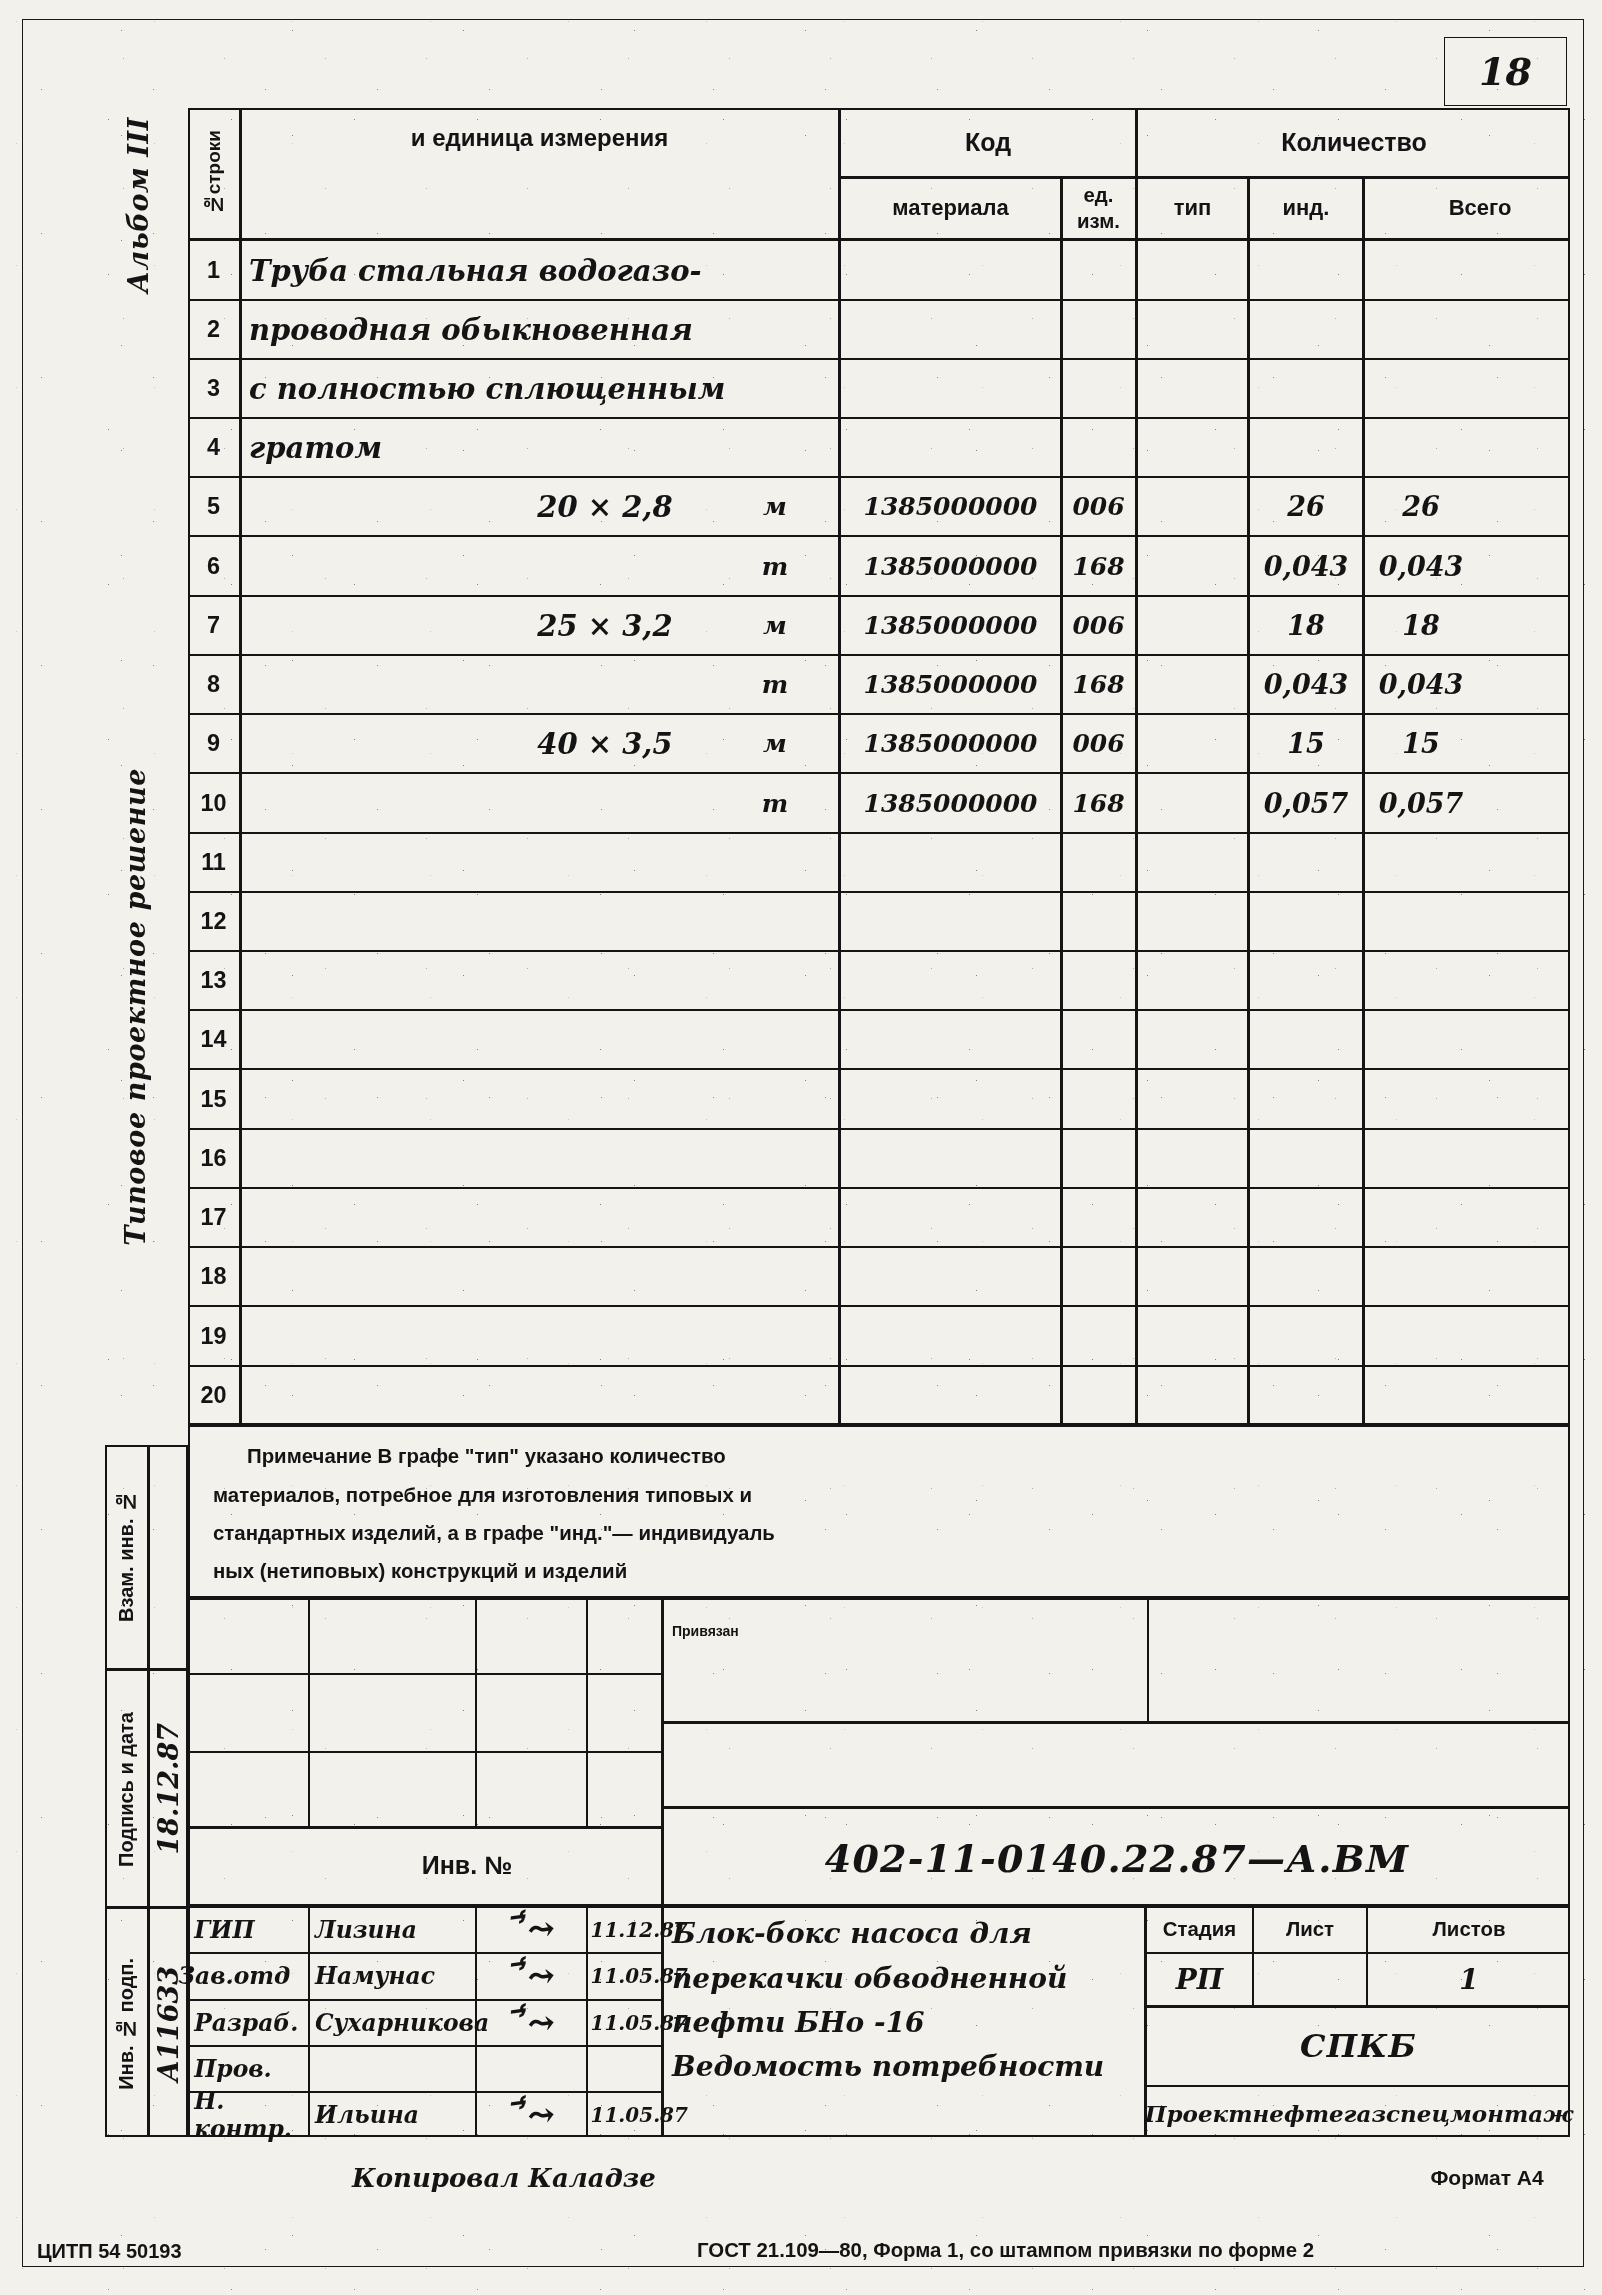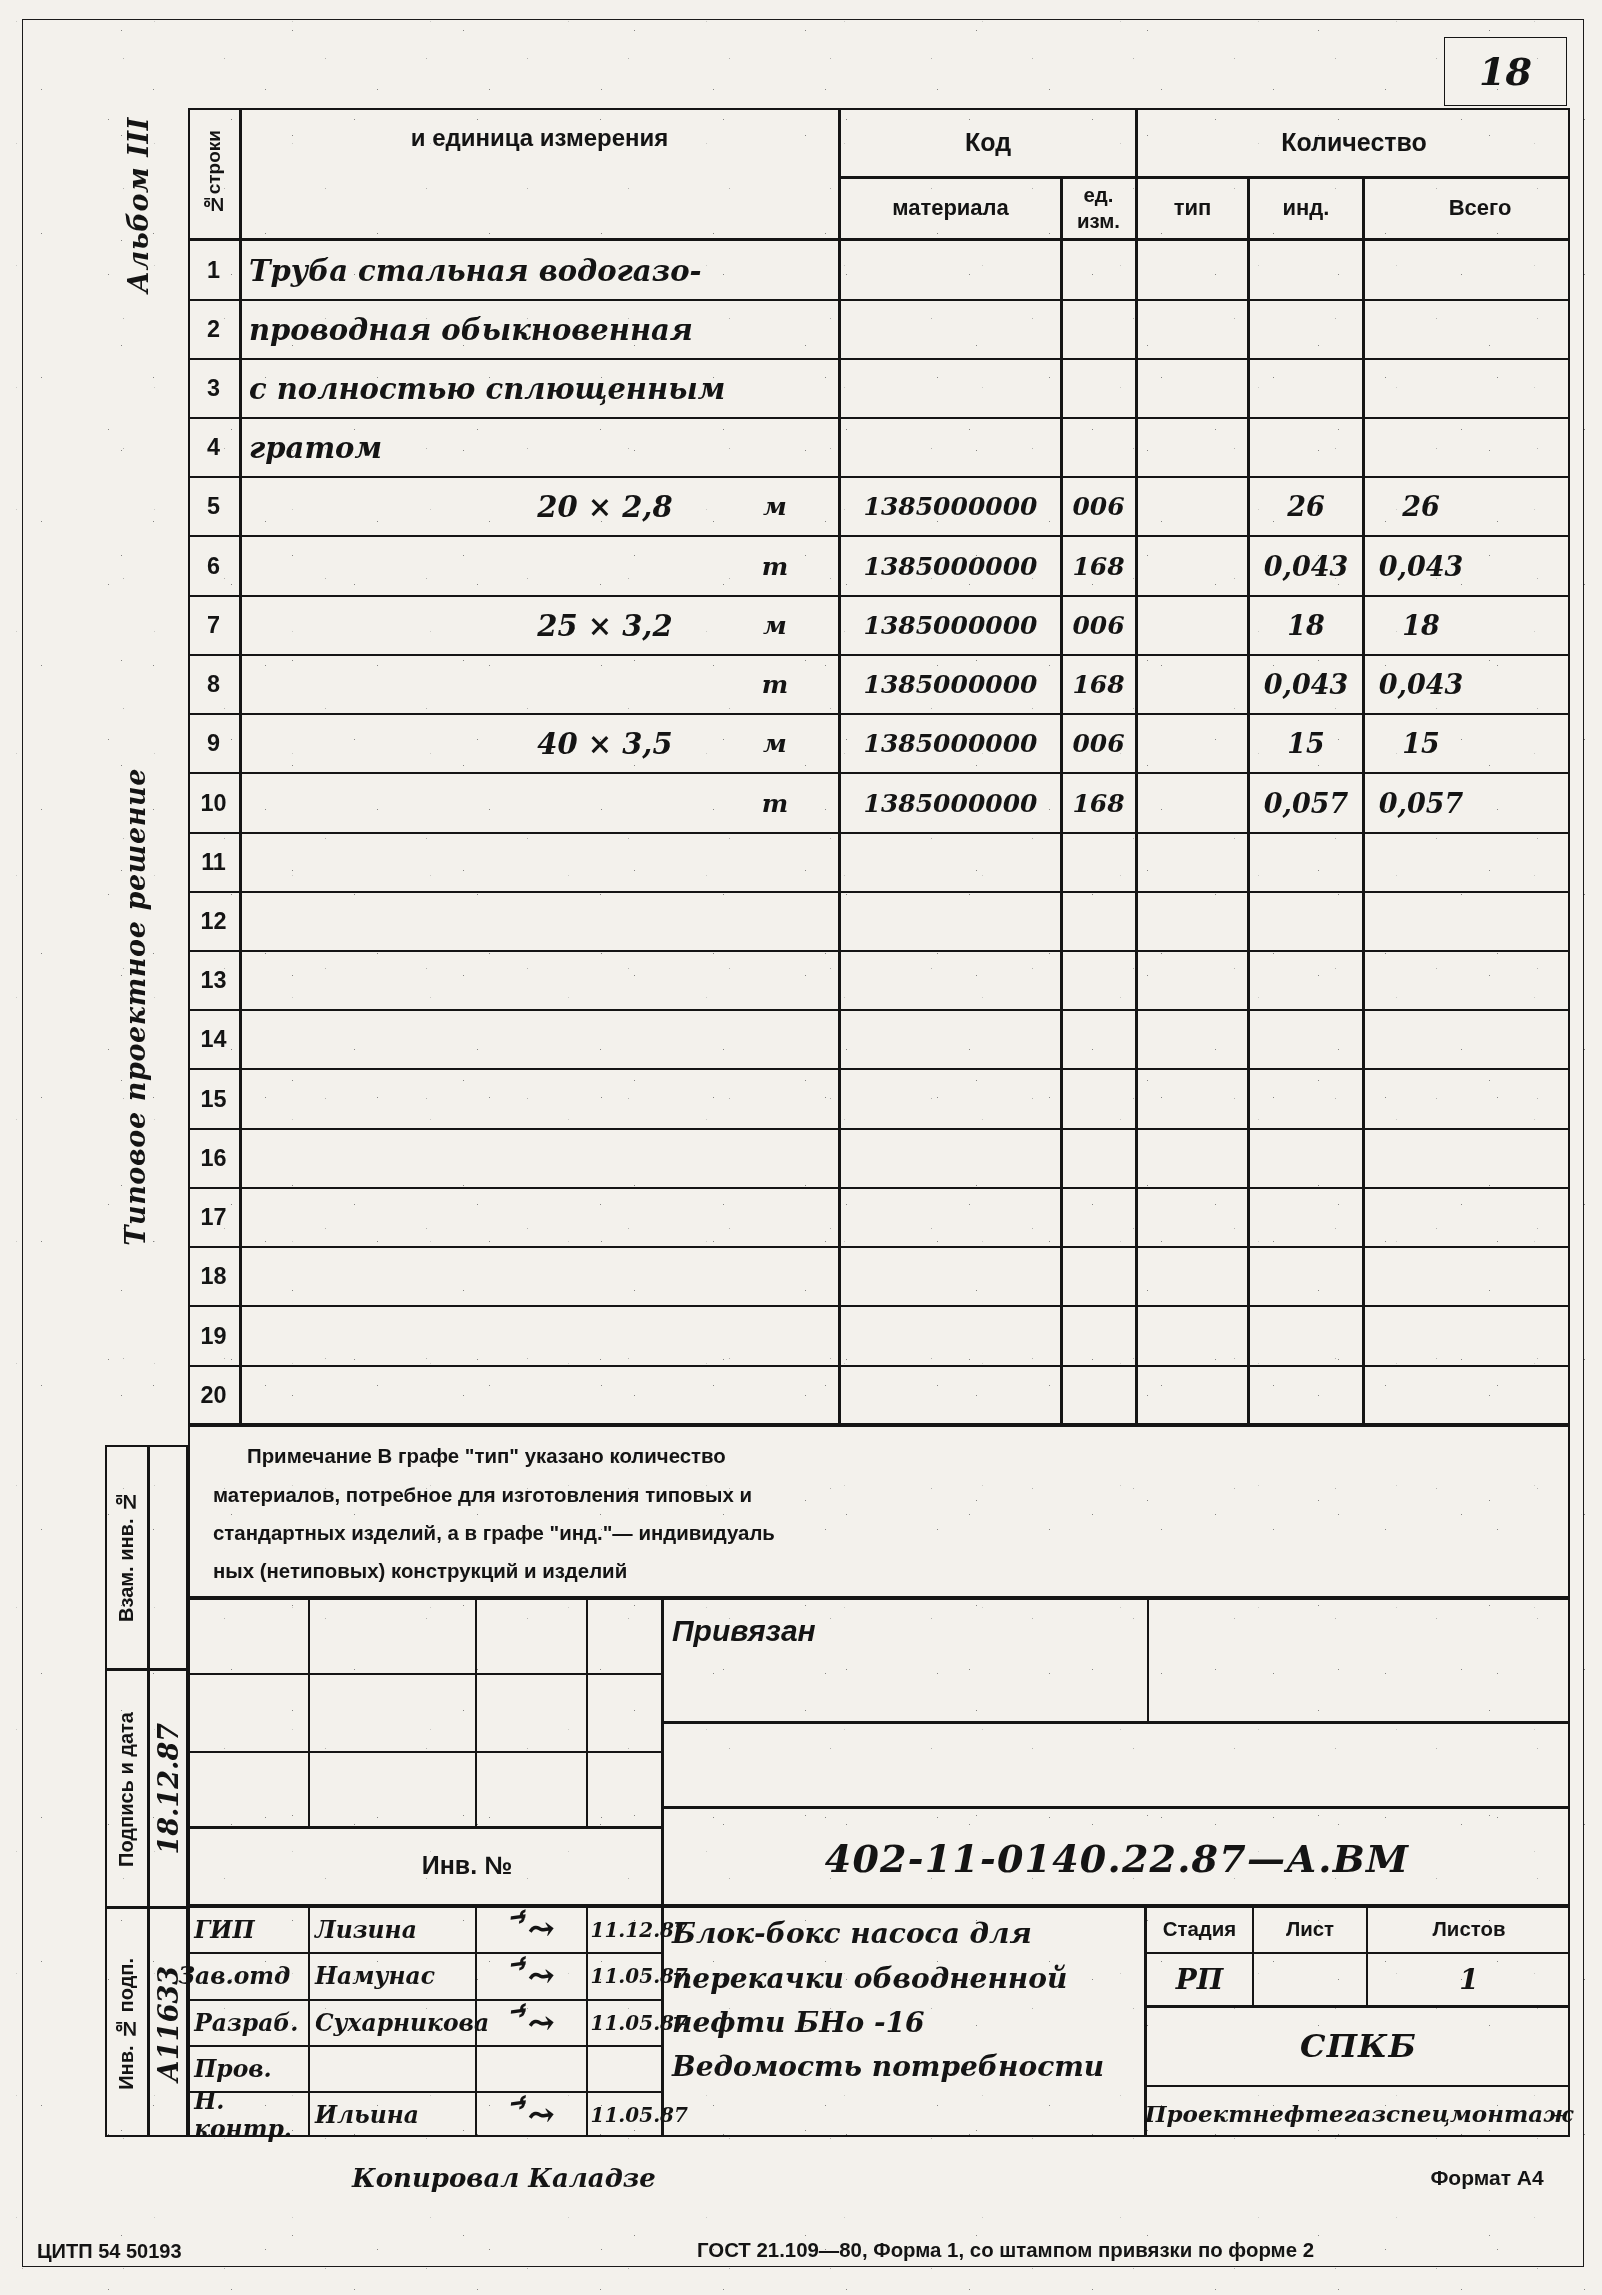--- a/index.html
+++ b/index.html
@@ -305,21 +305,21 @@
   <div class="vline" style="left:661px;top:1598px;width:3.1px;height:308px;"></div>
   <div class="hline" style="left:188px;top:1673px;width:473px;height:1.9px;"></div>
   <div class="hline" style="left:188px;top:1751px;width:473px;height:1.9px;"></div>
   <div class="hline" style="left:188px;top:1826px;width:473px;height:2.5px;"></div>
 
   <div class="hline" style="left:664px;top:1721px;width:906px;height:2.5px;"></div>
   <div class="hline" style="left:664px;top:1806px;width:906px;height:2.5px;"></div>
   <div class="vline" style="left:1147px;top:1598px;width:1.9px;height:123px;"></div>
 
   <div class="cell lft" style="left:672px;top:1601px;width:432px;height:59px;">
-    <span class="prt" style="font-size:30px;font-style:italic;">Привязан</span>
+    <span class="prt" style="font-size:14px;">Привязан</span>
   </div>
   <div class="cell lft" style="left:204px;top:1831px;width:308px;height:68px;justify-content:flex-end;">
     <span class="prt" style="font-size:25px;">Инв. №</span>
   </div>
   <div class="cell ctr" style="left:664px;top:1811px;width:906px;height:94px;">
     <span class="hand" style="font-size:38px;letter-spacing:1.2px;">402-11-0140.22.87—А.ВМ</span>
   </div>
 
   <div class="bx" style="left:188px;top:1906px;width:1382px;height:231px;border-width:2.5px;"></div>
 

